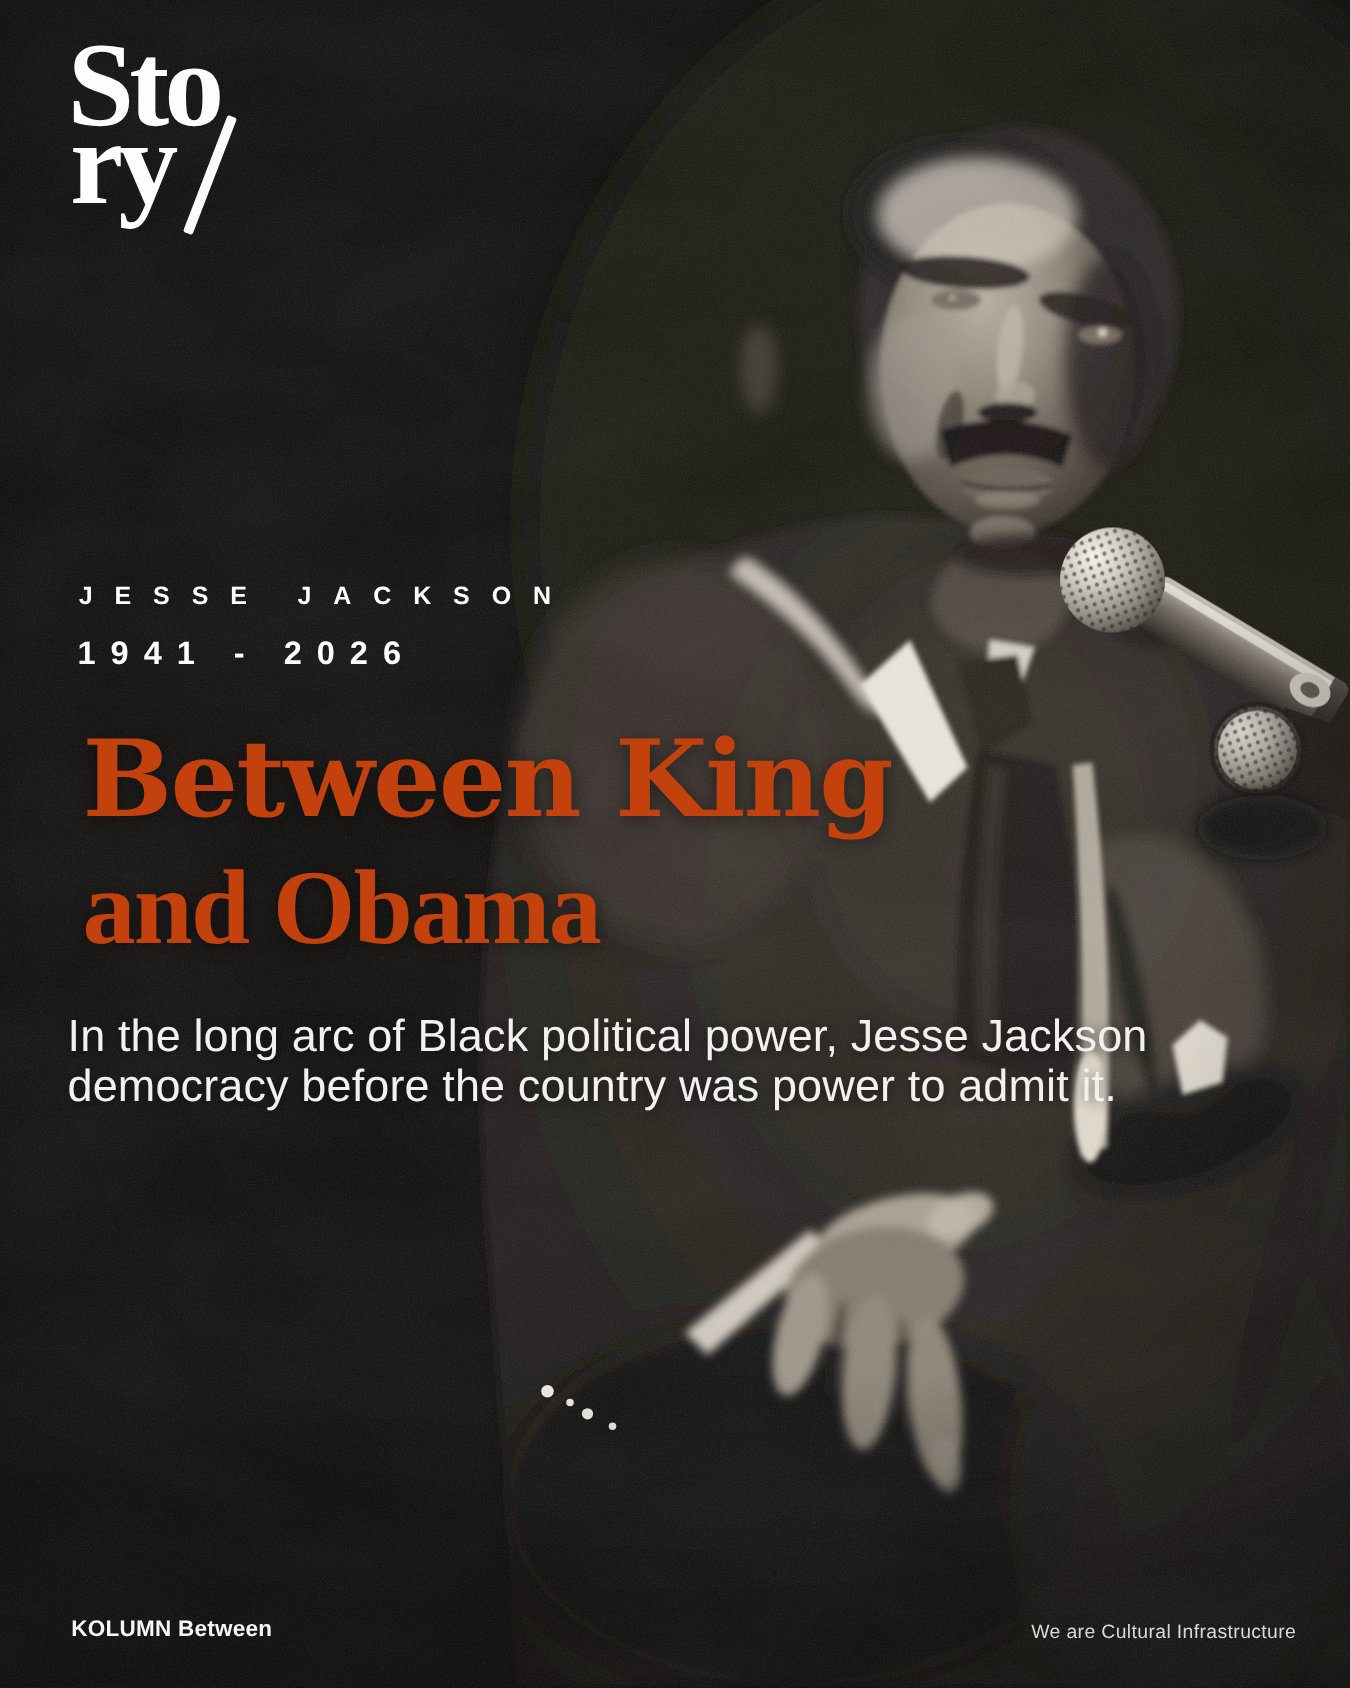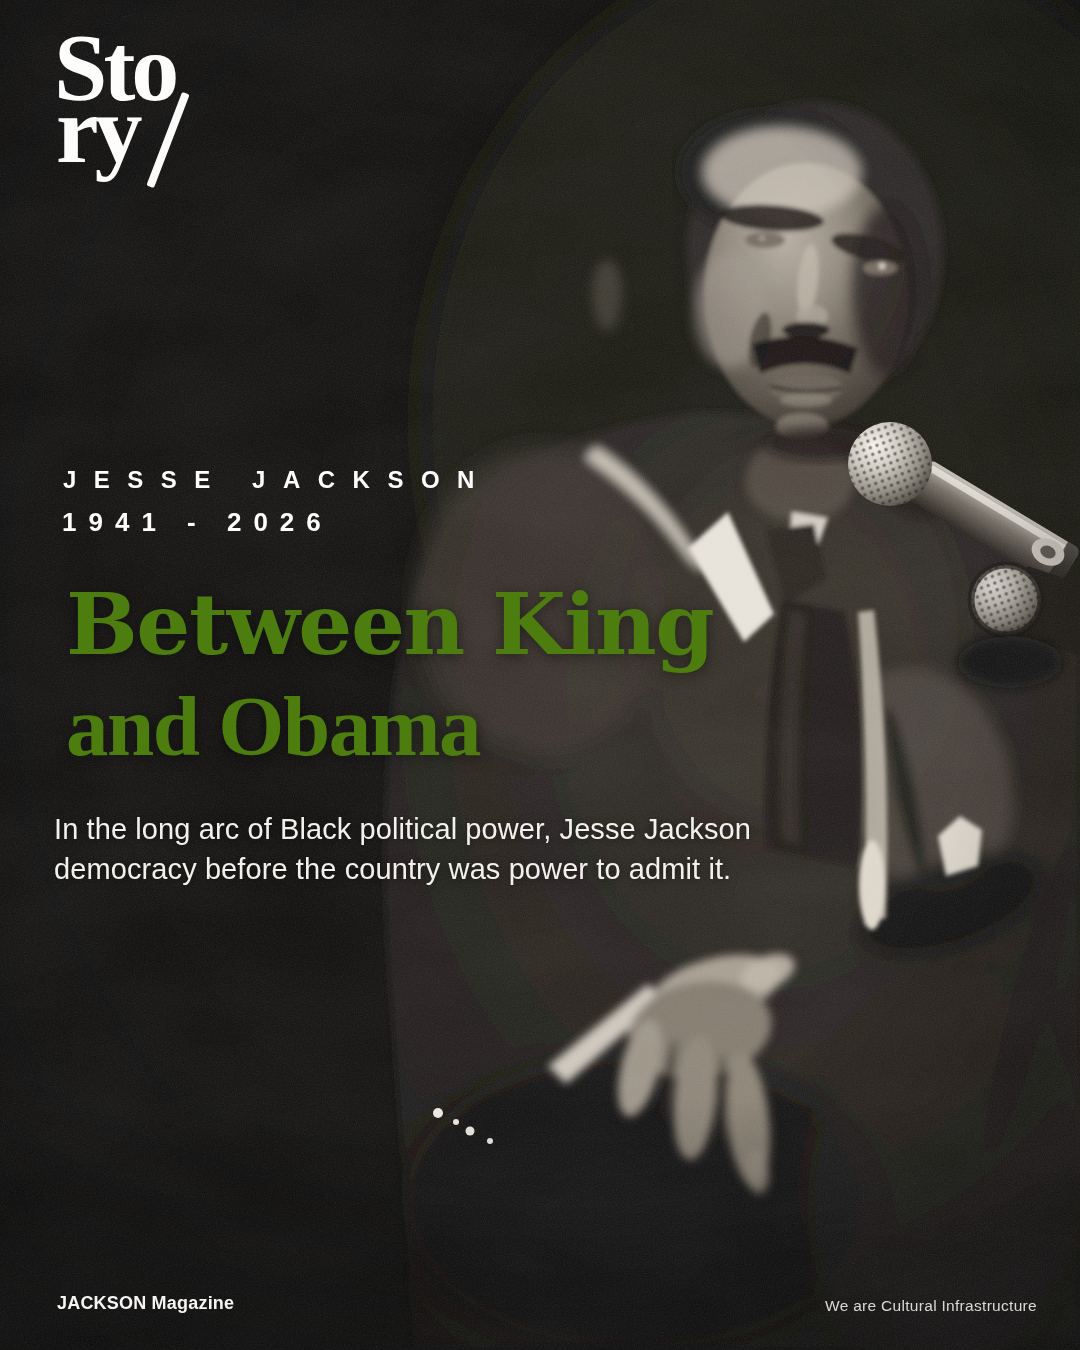--- a/index.html
+++ b/index.html
@@ -22,42 +22,42 @@
   .logo-slash{
     position:absolute;z-index:5;
     width:8px;height:100px;left:164px;top:90px;
     background:#fbfbf9;border-radius:2px;
     transform:rotate(21deg);
   }
 
   
   .kicker-name{
     left:63px;top:466px;
-    font-size:24px;font-weight:700;letter-spacing:17.5px;color:#ffffff;
+    font-size:20px;font-weight:700;letter-spacing:17.5px;color:#ffffff;
   }
   .kicker-years{
     left:62px;top:507px;
     font-size:26px;font-weight:700;letter-spacing:12px;color:#ffffff;
   }
 
   
   .hl{
     font-family:"DejaVu Serif","Liberation Serif",serif;
     font-weight:700;font-size:85px;line-height:1;letter-spacing:-1.5px;
-    color:#4d7c0f;left:66px;
+    color:#c2410c;left:66px;
     text-shadow:0 2px 14px rgba(0,0,0,.45);
   }
   .hl-1{top:582px;}
   .hl-2{top:684px;font-family:Liberation Serif, serif;}
 
   
   .dek{left:54px;top:809px;margin:0;z-index:5;position:absolute;}
   .dek-line{
     display:block;white-space:nowrap;
-    font-size:29px;line-height:40px;font-weight:400;
+    font-size:36px;line-height:40px;font-weight:400;
     color:#f3f1ed;letter-spacing:0.1px;
     text-shadow:0 1px 10px rgba(0,0,0,.55);
   }
 
   
   .footer-left{
     left:57px;top:1293px;
     font-size:18px;font-weight:700;color:#f6f5f3;letter-spacing:.2px;
   }
   .footer-right{
@@ -248,16 +248,16 @@
   <h1 style="margin:0;">
     <span class="txt hl hl-1">Between King</span>
     <span class="txt hl hl-2">and Obama</span>
   </h1>
 
   <p class="dek">
     <span class="dek-line">In the long arc of Black political power, Jesse Jackson</span>
     <span class="dek-line">democracy before the country was power to admit it.</span>
   </p>
 
-  <div class="txt footer-left">JACKSON Magazine</div>
+  <div class="txt footer-left">KOLUMN Between</div>
   <div class="txt footer-right">We are Cultural Infrastructure</div>
 
 </div>
 
 </body></html>

